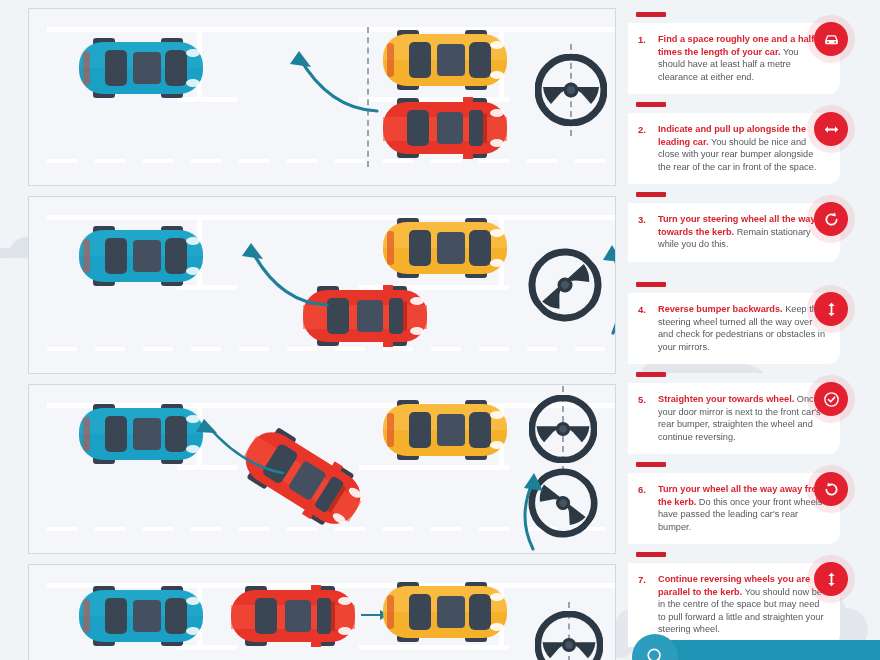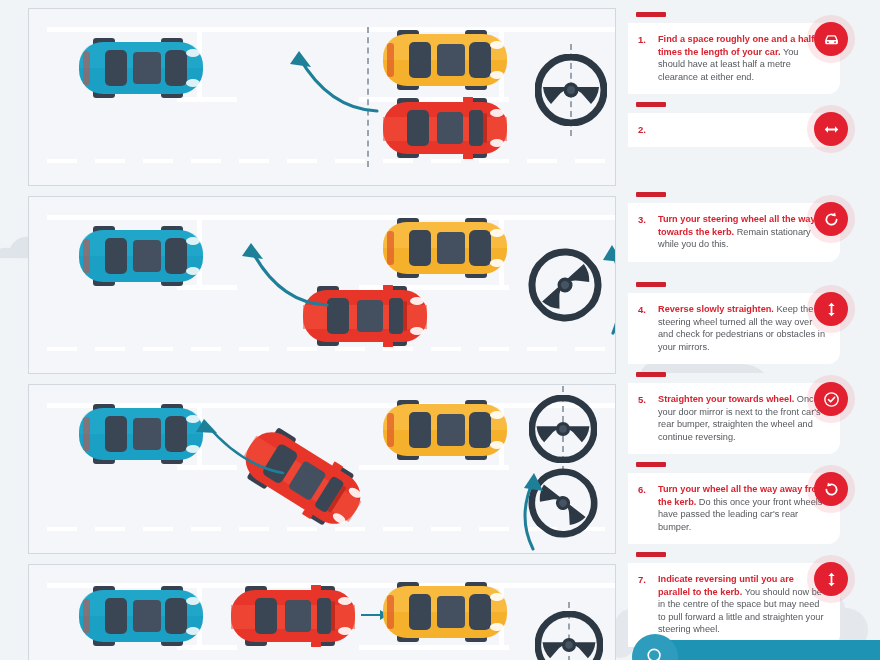--- a/index.html
+++ b/index.html
@@ -499,20 +499,21 @@
           <circle cx="16.5" cy="15.4" r="1.1" fill="#e3202f"></circle>
         </svg>
       </div>
     </div>
 
     <div class="step" style="top:102px;">
       <div class="step-accent"></div>
       <div class="step-card">
         <div class="step-row">
           <div class="step-num">2.</div>
+          <div class="step-text"><b>Indicate and pull up alongside the leading car.</b><span> You should be nice and close with your rear bumper alongside the rear of the car in front of the space.</span></div>
         </div>
       </div>
       <div class="step-icon" style="left:186px; top:10px;">
         <svg viewBox="0 0 24 24" width="19" height="19">
           <path d="M7 12 h10" stroke="#fff" stroke-width="2.4" stroke-linecap="round"></path>
           <path d="M7.5 8 l-4 4 l4 4 Z" fill="#fff"></path>
           <path d="M16.5 8 l4 4 l-4 4 Z" fill="#fff"></path>
         </svg>
       </div>
     </div>
@@ -531,21 +532,21 @@
           <path d="M16.6 3 l0.6 5 l-5-1.2 Z" fill="#fff"></path>
         </svg>
       </div>
     </div>
 
     <div class="step" style="top:282px;">
       <div class="step-accent"></div>
       <div class="step-card">
         <div class="step-row">
           <div class="step-num">4.</div>
-          <div class="step-text"><b>Reverse slowly straighten.</b><span> Keep the steering wheel turned all the way over and check for pedestrians or obstacles in your mirrors.</span></div>
+          <div class="step-text"><b>Reverse bumper backwards.</b><span> Keep the steering wheel turned all the way over and check for pedestrians or obstacles in your mirrors.</span></div>
         </div>
       </div>
       <div class="step-icon" style="left:186px; top:10px;">
         <svg viewBox="0 0 24 24" width="19" height="19">
           <path d="M12 7 v10" stroke="#fff" stroke-width="2.2" stroke-linecap="round"></path>
           <path d="M8 7.5 l4-4 l4 4 Z" fill="#fff"></path>
           <path d="M8 16.5 l4 4 l4-4 Z" fill="#fff"></path>
         </svg>
       </div>
     </div>
@@ -580,21 +581,21 @@
           <path d="M7.4 3 l-0.6 5 l5-1.2 Z" fill="#fff"></path>
         </svg>
       </div>
     </div>
 
     <div class="step" style="top:552px;">
       <div class="step-accent"></div>
       <div class="step-card">
         <div class="step-row">
           <div class="step-num">7.</div>
-          <div class="step-text"><b>Indicate reversing until you are parallel to the kerb.</b><span> You should now be in the centre of the space but may need to pull forward a little and straighten your steering wheel.</span></div>
+          <div class="step-text"><b>Continue reversing wheels you are parallel to the kerb.</b><span> You should now be in the centre of the space but may need to pull forward a little and straighten your steering wheel.</span></div>
         </div>
       </div>
       <div class="step-icon" style="left:186px; top:10px;">
         <svg viewBox="0 0 24 24" width="19" height="19">
           <path d="M12 7 v10" stroke="#fff" stroke-width="2.2" stroke-linecap="round"></path>
           <path d="M8 7.5 l4-4 l4 4 Z" fill="#fff"></path>
           <path d="M8 16.5 l4 4 l4-4 Z" fill="#fff"></path>
         </svg>
       </div>
     </div>

